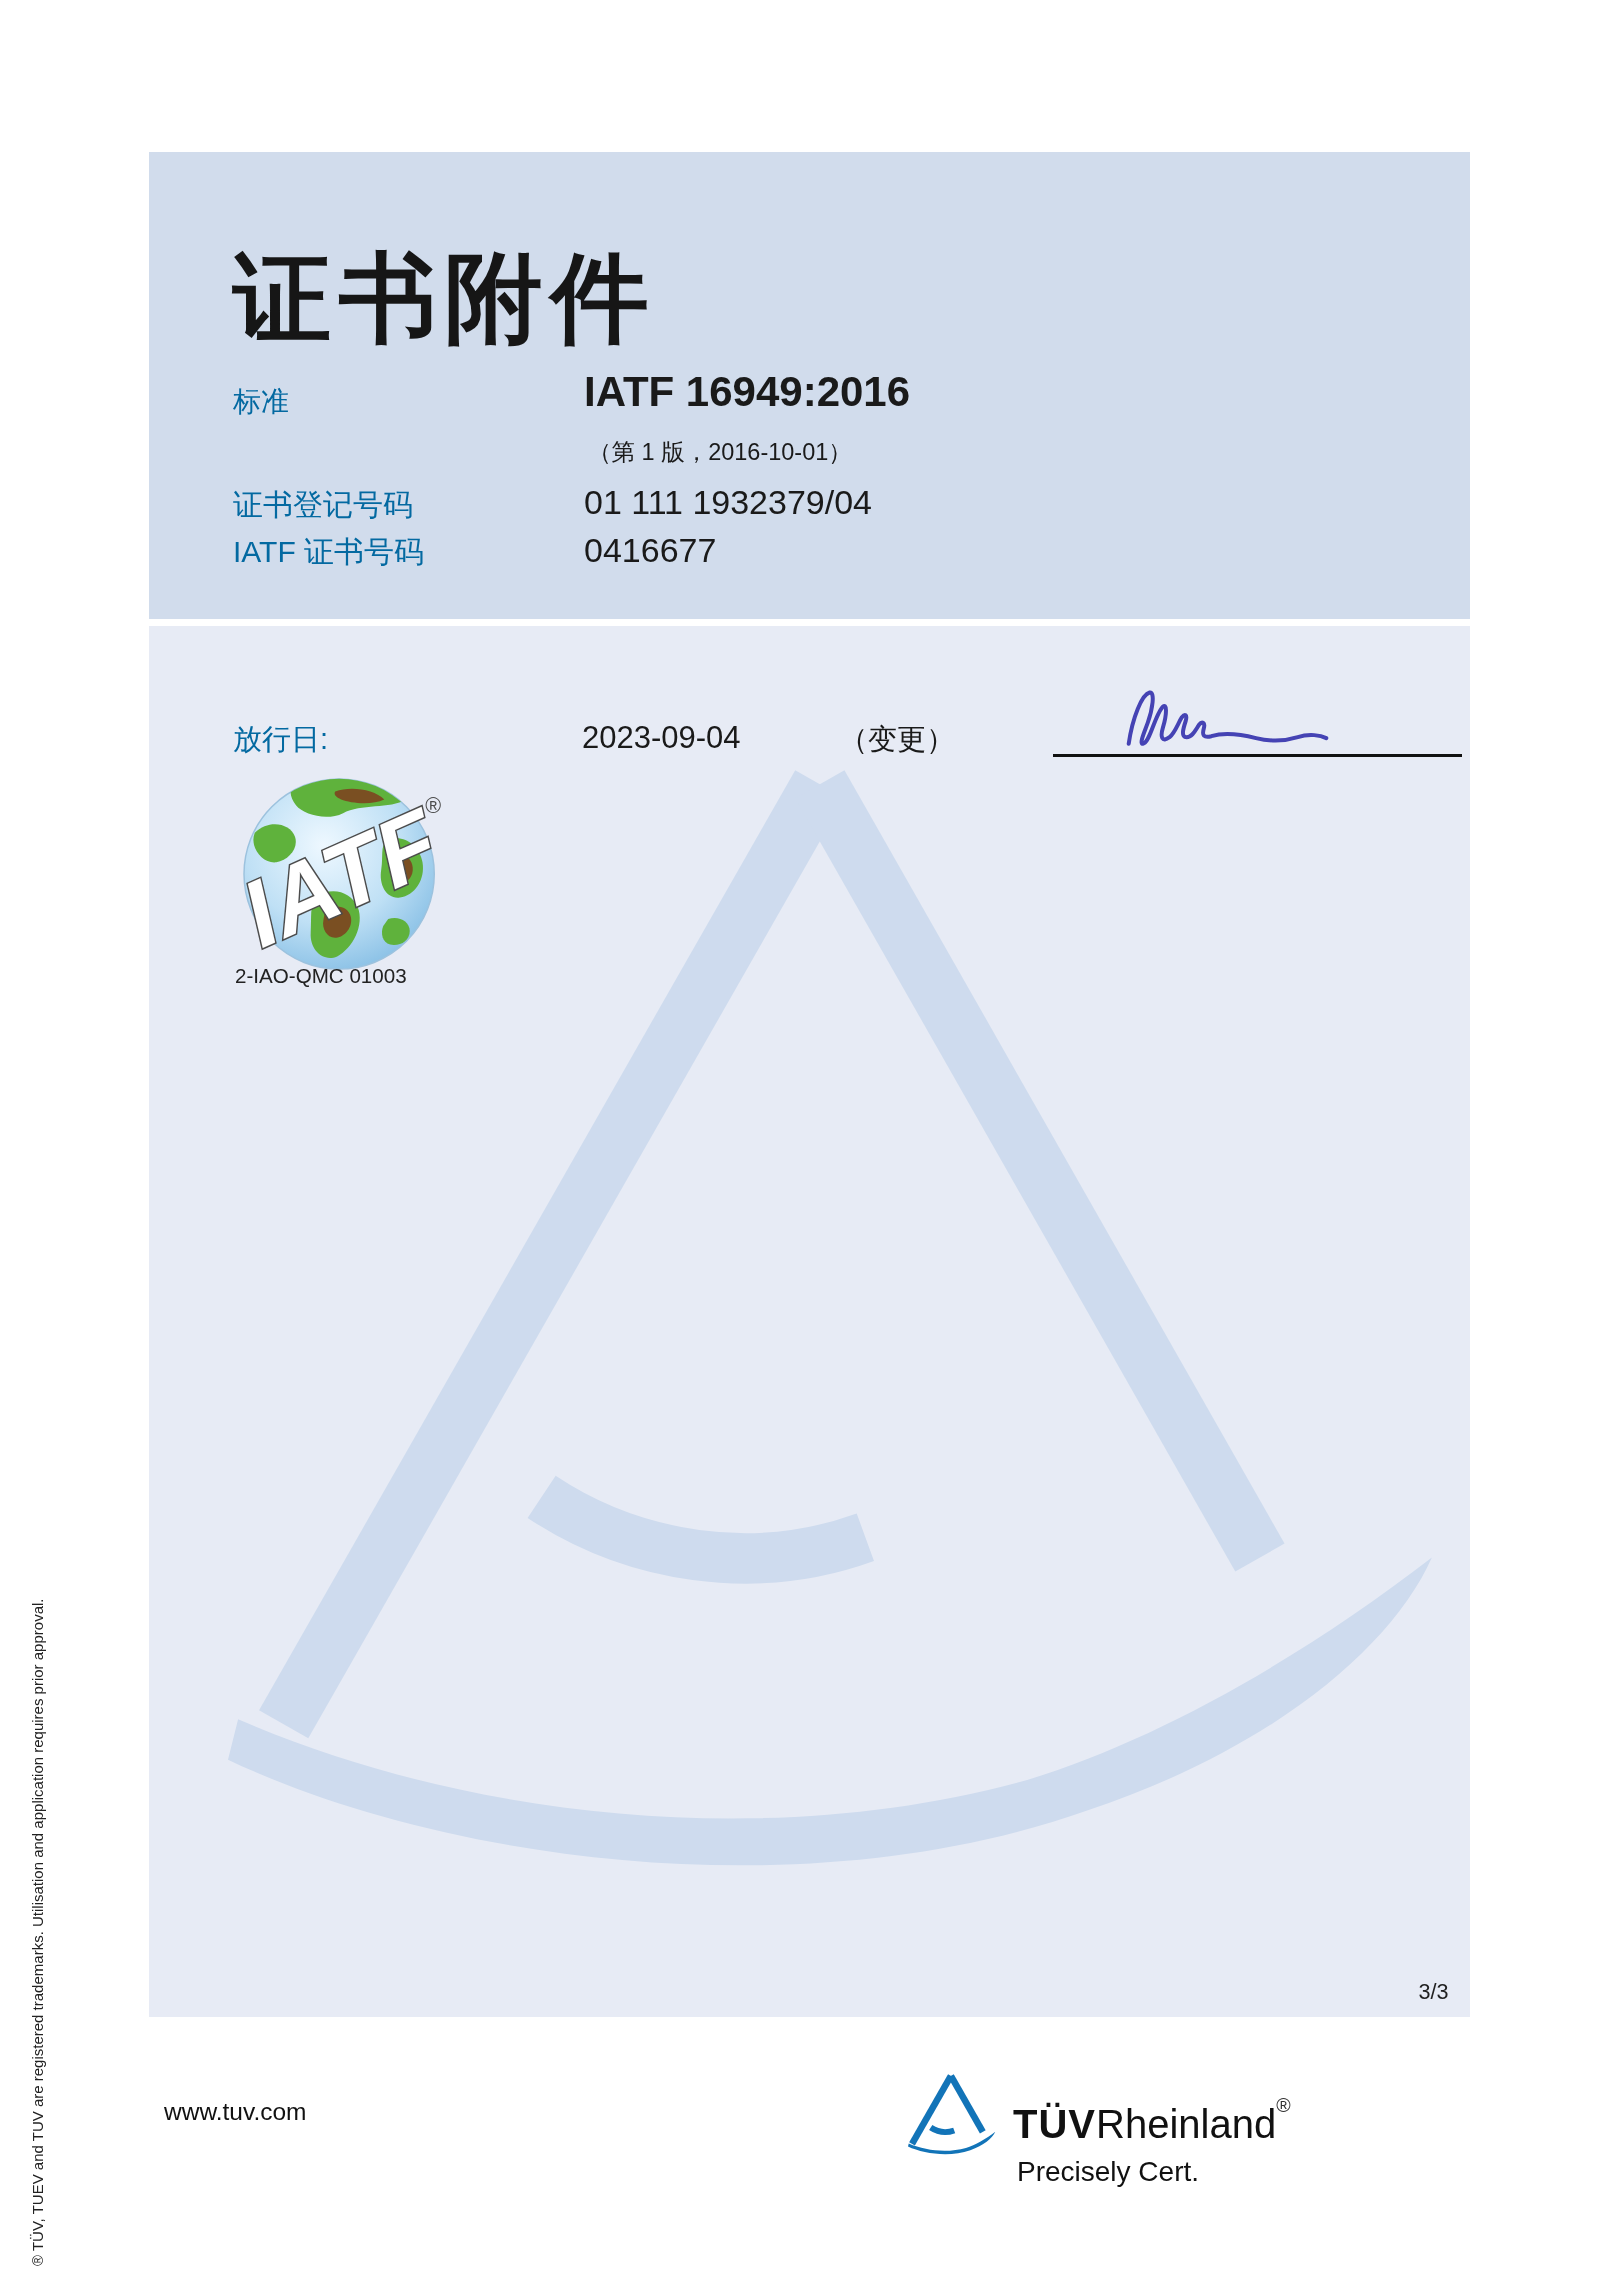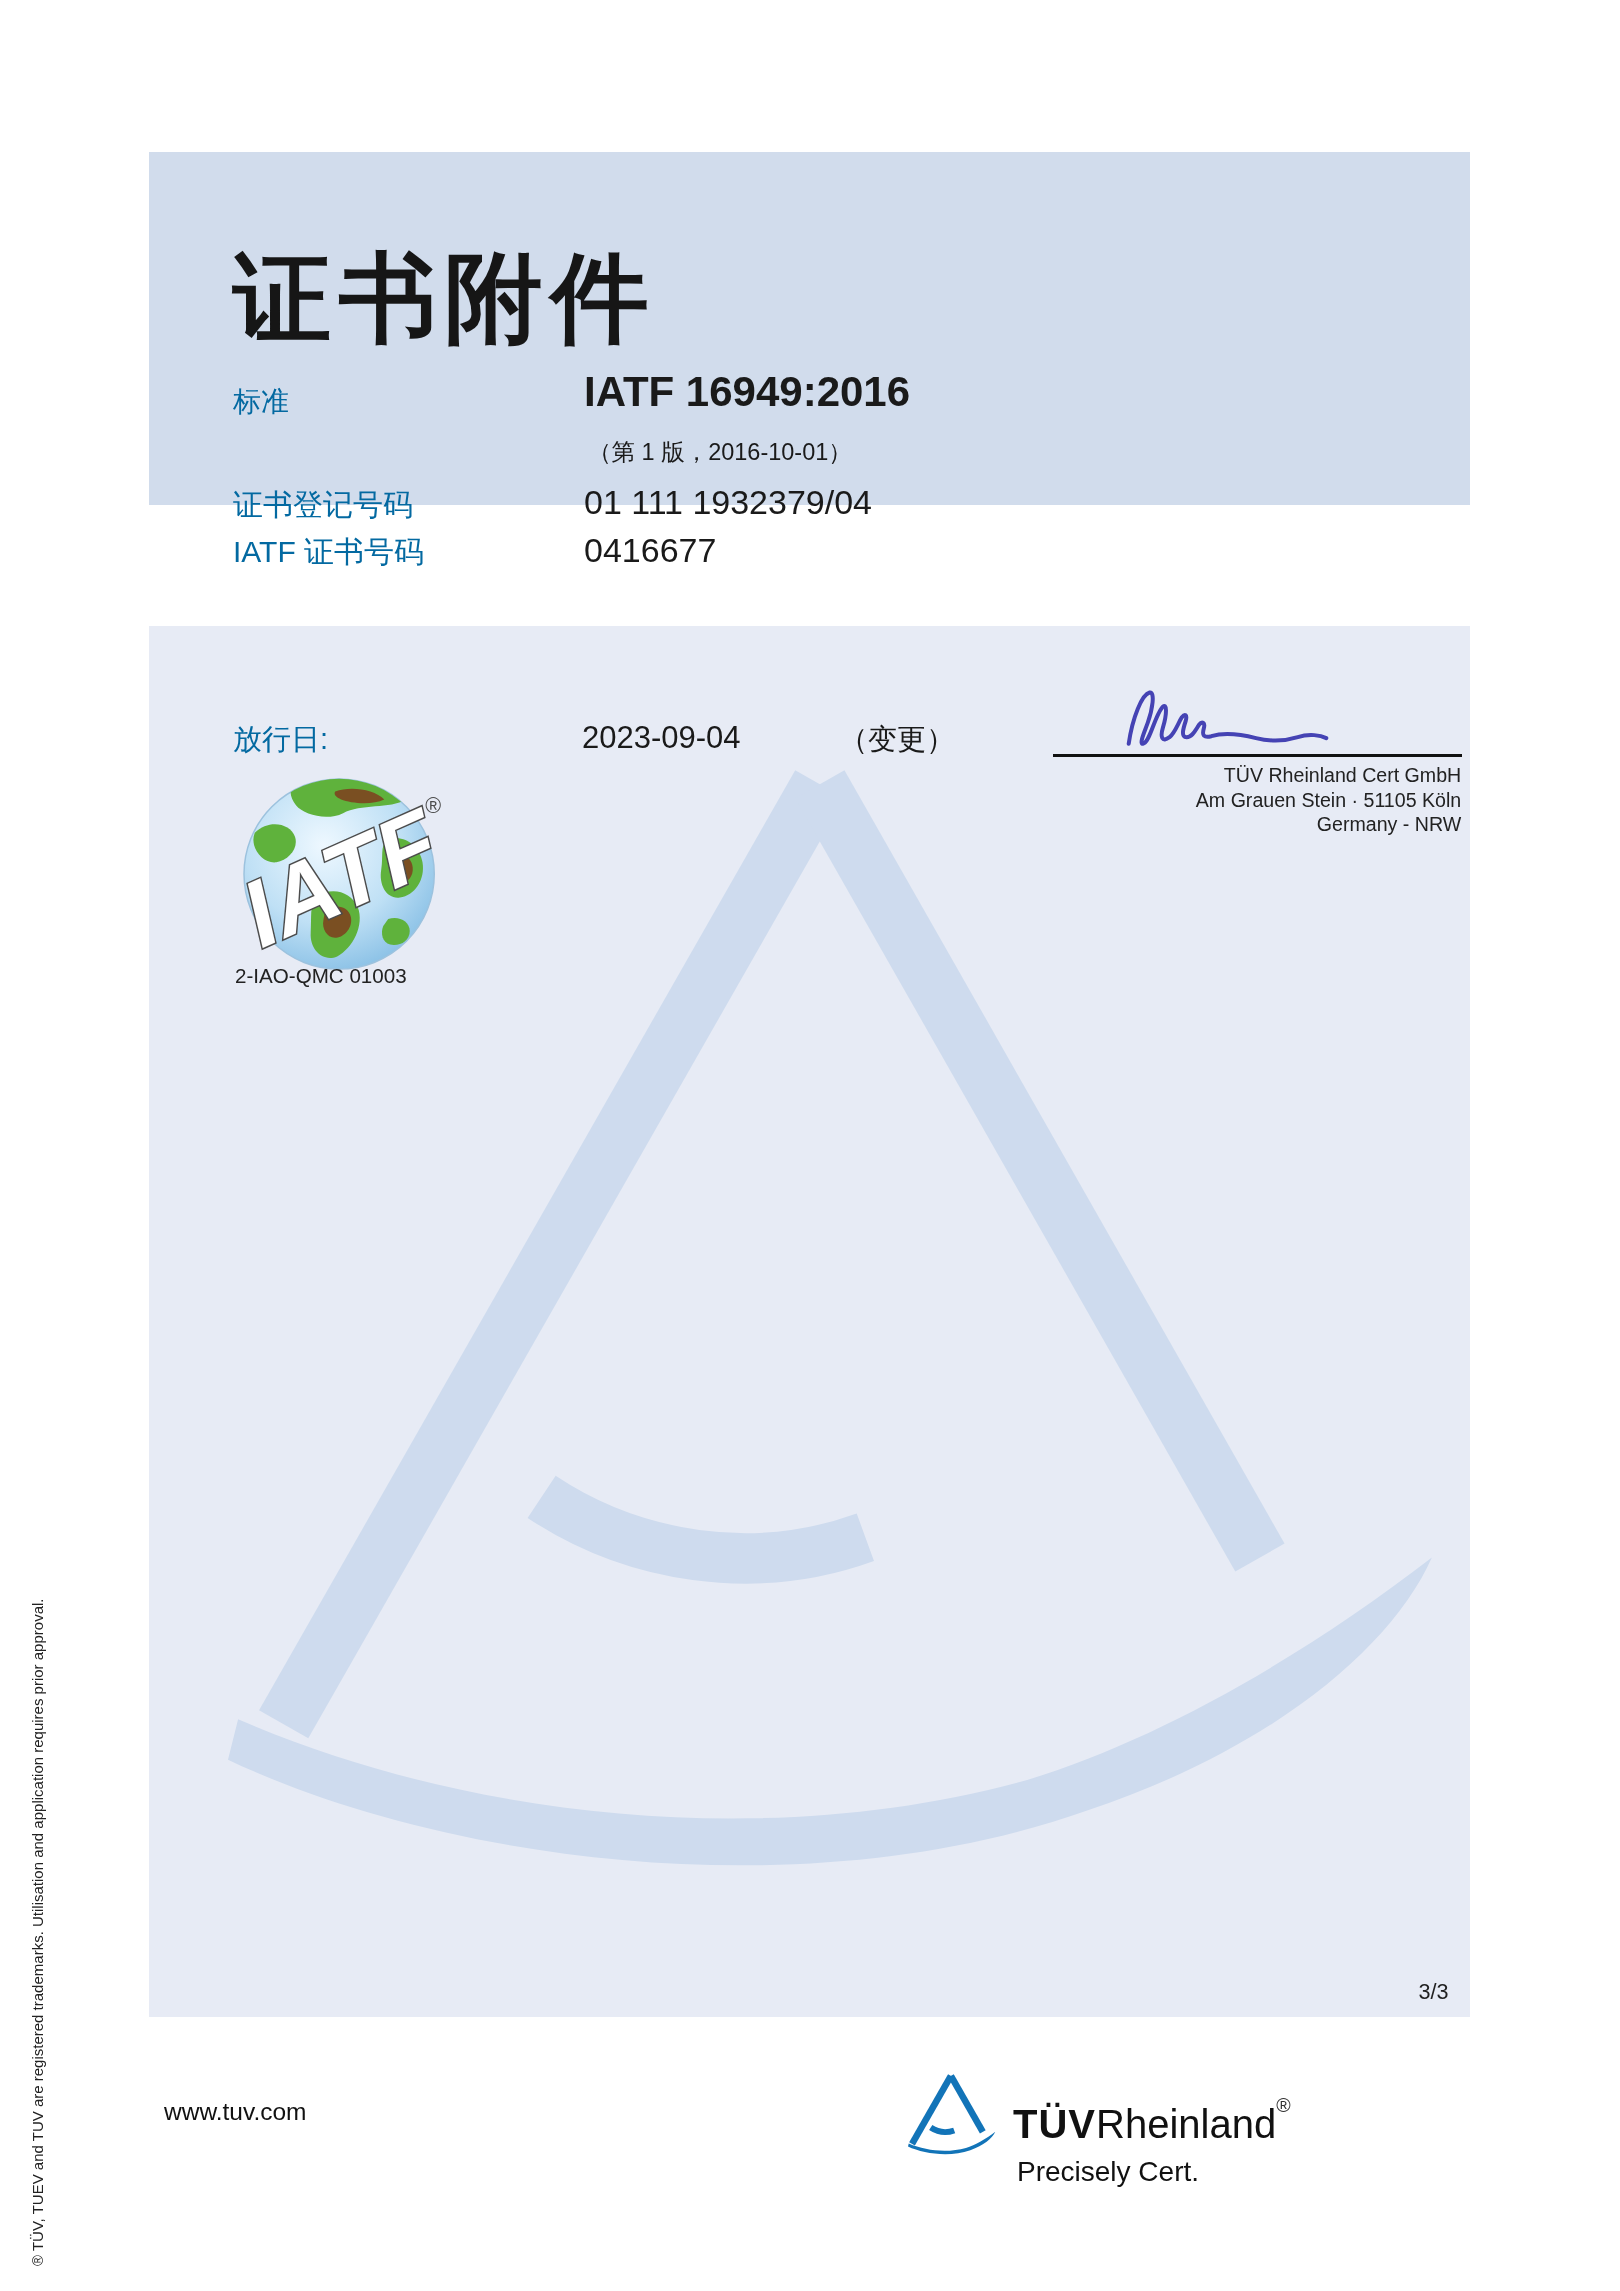--- a/index.html
+++ b/index.html
@@ -2,21 +2,21 @@
 <html style="--c-band: #d1dcec; --c-panel: #e7ebf5; --c-watermark: #cedbee; --c-tuvblue: #1274b8; --c-ink: #4543b4;"><head>
 <meta charset="utf-8">
 <style>
   html,body{margin:0;padding:0;background:#ffffff;}
   .page{
     position:relative;width:1620px;height:2292px;background:#ffffff;overflow:hidden;
     font-family:"Liberation Sans", sans-serif;color:#1a1a1a;
   }
   .abs{position:absolute;}
   
-  .band{left:149px;top:152px;width:1321px;height:353px;background:var(--c-band);}
+  .band{left:149px;top:152px;width:1321px;height:467px;background:var(--c-band);}
   .band-title{left:84px;top:82px;font-size:98px;font-weight:bold;letter-spacing:7.8px;color:#161616;}
   .lbl{color:#0369a1;}
   .std-label{left:84px;top:231px;font-size:28px;}
   .std-value{left:435px;top:216px;font-size:42px;font-weight:bold;}
   .std-edition{left:439px;top:284px;font-size:23.5px;}
   .reg-label{left:84px;top:333px;font-size:30px;}
   .reg-value{left:435px;top:331px;font-size:34px;}
   .iatf-label{left:84px;top:380px;font-size:30px;}
   .iatf-value{left:435px;top:379px;font-size:34px;text-align:center;}
   
@@ -82,25 +82,20 @@
     <div class="abs release-change">（变更）</div>
 
     <svg class="abs sig-svg" viewBox="0 0 260 80">
       <path fill="none" stroke="currentColor" stroke-width="4.2" stroke-linecap="round" d="M6 64 C 10 36 20 12 28 10 C 34 9 31 28 26 42 C 22 53 17 64 21 64
                C 28 63 33 36 41 26 C 47 19 46 34 42 47 C 39 57 41 63 49 57
                C 55 52 58 42 62 36 C 65 32 68 33 66 40 C 63 49 61 57 67 57
                C 73 57 76 50 80 44 C 83 40 87 41 85 48 C 83 55 85 58 93 56
                C 106 52 124 54 140 58 C 152 61 168 62 184 57 C 196 53 208 55 214 58"></path>
     </svg>
     <div class="abs sig-line"></div>
-    <div class="abs issuer">
-      <div>TÜV Rheinland Cert GmbH</div>
-      <div>Am Grauen Stein · 51105 Köln</div>
-      <div>Germany - NRW</div>
-    </div>
 
     <svg class="abs iatf-logo" viewBox="0 0 214 208">
       <defs>
         <radialGradient id="ocean" cx="42%" cy="35%" r="75%">
           <stop offset="0%" stop-color="#eef8ff"></stop>
           <stop offset="55%" stop-color="#bfe0f5"></stop>
           <stop offset="100%" stop-color="#7db9e2"></stop>
         </radialGradient>
         <clipPath id="globeclip">
             <circle cx="100" cy="104" r="97"></circle>

